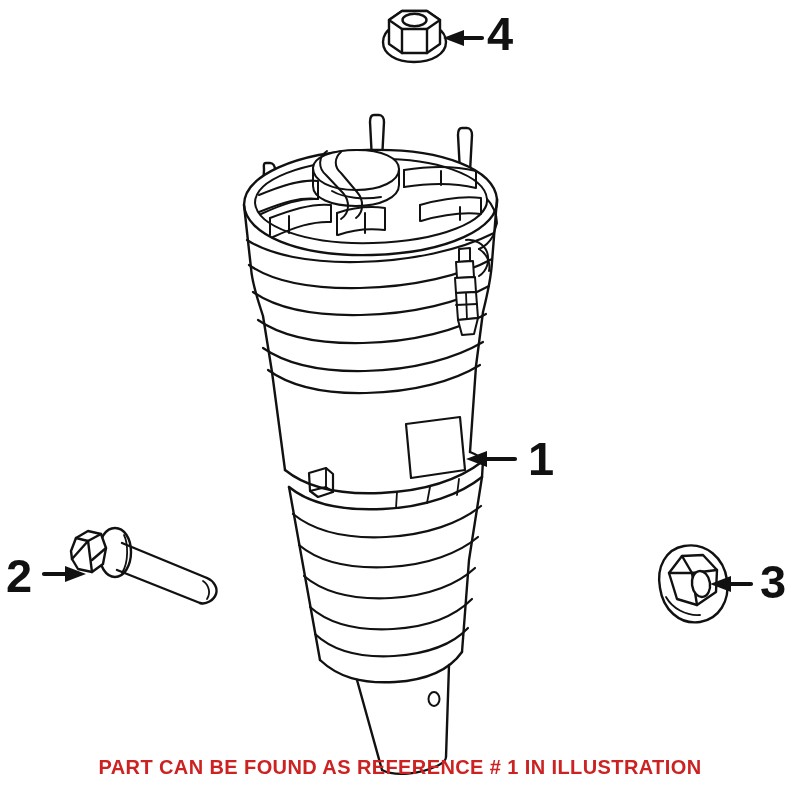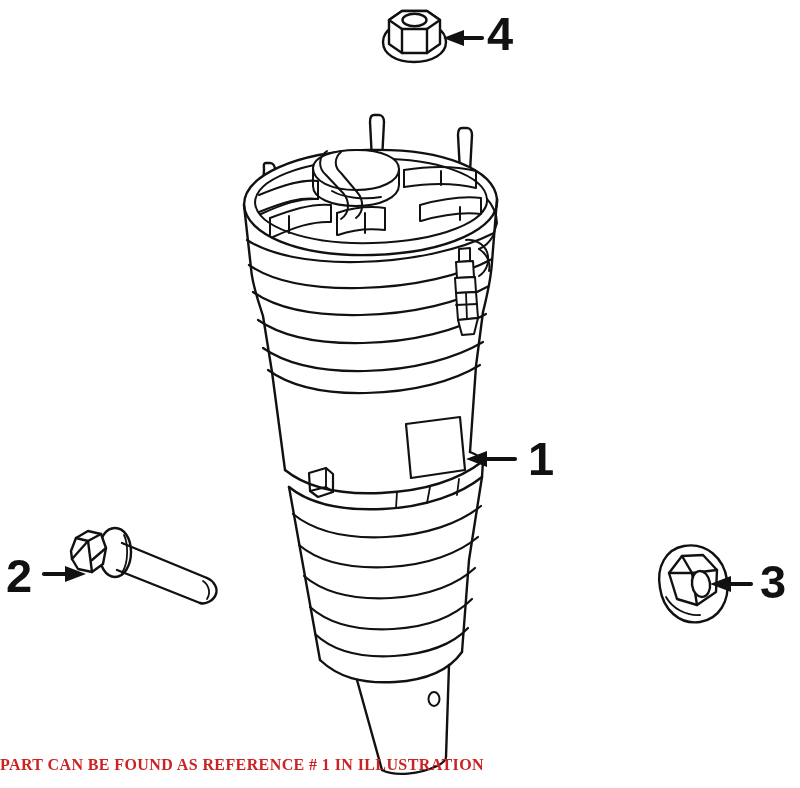--- a/index.html
+++ b/index.html
@@ -17,24 +17,24 @@
     font-size:47px;
     line-height:1;
     color:#111111;
     letter-spacing:0px;
     user-select:none;
   }
   #caption{
     position:absolute;
     left:0;right:0;
     top:756px;
-    text-align:left;
-    font-family:Liberation Serif, serif;
+    text-align:center;
+    font-family:Liberation Sans, sans-serif;
     font-weight:700;
-    font-size:16px;
+    font-size:20px;
     letter-spacing:0.4px;
     color:#cc2222;
     white-space:nowrap;
   }
 </style>
 </head>
 <body>
 
 <div id="diagram-root">
 

